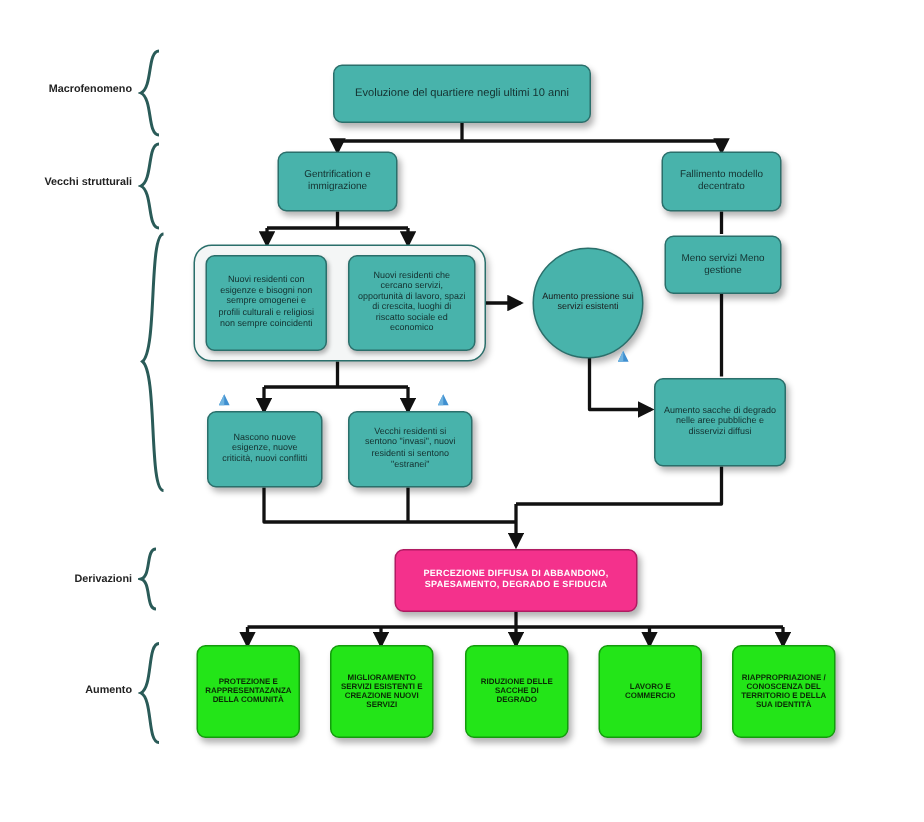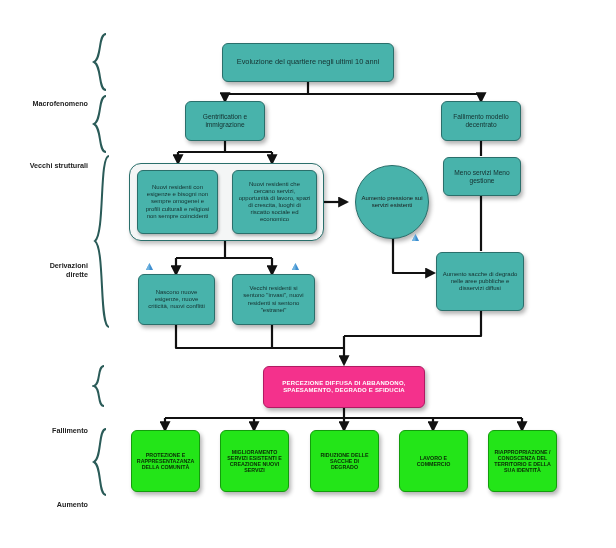--- a/index.html
+++ b/index.html
@@ -74,21 +74,20 @@
     box-shadow: 2px 3px 4px rgba(0,0,0,0.25);
   }
   .rowlabel {
     position: absolute;
     font-size: 7.2px;
     font-weight: bold;
     color: #232323;
     text-align: right;
     z-index: 4;
     line-height: 1.25;
-    margin-top: 45px;
   }
   .brace {
     position: absolute;
     z-index: 4;
   }
   .tri-icon {
     position: absolute;
     z-index: 5;
     width: 9px;
     height: 9px;
@@ -153,27 +152,25 @@
   <div class="rowlabel" style="left:10px; top:54px; width:78px;">Macrofenomeno</div>
   <svg class="brace" style="left:92px; top:32px;" width="18" height="60" viewBox="0 0 18 60">
     <path d="M14 2 C6 2 10 26 2 30 C10 34 6 58 14 58" fill="none" stroke="#2a5b58" stroke-width="2"></path>
   </svg>
 
   <div class="rowlabel" style="left:10px; top:116px; width:78px;">Vecchi strutturali</div>
   <svg class="brace" style="left:92px; top:94px;" width="18" height="60" viewBox="0 0 18 60">
     <path d="M14 2 C6 2 10 26 2 30 C10 34 6 58 14 58" fill="none" stroke="#2a5b58" stroke-width="2"></path>
   </svg>
 
-  <div class="rowlabel" style="left:10px; top:216px; width:78px; white-space:pre-line;">Derivazioni
-dirette</div>
   <svg class="brace" style="left:92px; top:153px;" width="22" height="177" viewBox="0 0 22 177">
     <path d="M17 3 C7 3 13 80 3 88 C13 96 7 174 17 174" fill="none" stroke="#2a5b58" stroke-width="2"></path>
   </svg>
 
-  <div class="rowlabel" style="left:10px; top:381px; width:78px;">Fallimento</div>
+  <div class="rowlabel" style="left:10px; top:381px; width:78px;">Derivazioni</div>
   <svg class="brace" style="left:92px; top:364px;" width="16" height="44" viewBox="0 0 16 44">
     <path d="M12 2 C5 2 9 20 2 22 C9 24 5 42 12 42" fill="none" stroke="#2a5b58" stroke-width="2"></path>
   </svg>
 
   <div class="rowlabel" style="left:10px; top:455px; width:78px;">Aumento</div>
   <svg class="brace" style="left:92px; top:427px;" width="18" height="70" viewBox="0 0 18 70">
     <path d="M14 2 C6 2 10 31 2 35 C10 39 6 68 14 68" fill="none" stroke="#2a5b58" stroke-width="2"></path>
   </svg>
 
   <div class="node teal t-big" style="left:222px; top:43px; width:172px; height:39px;">

